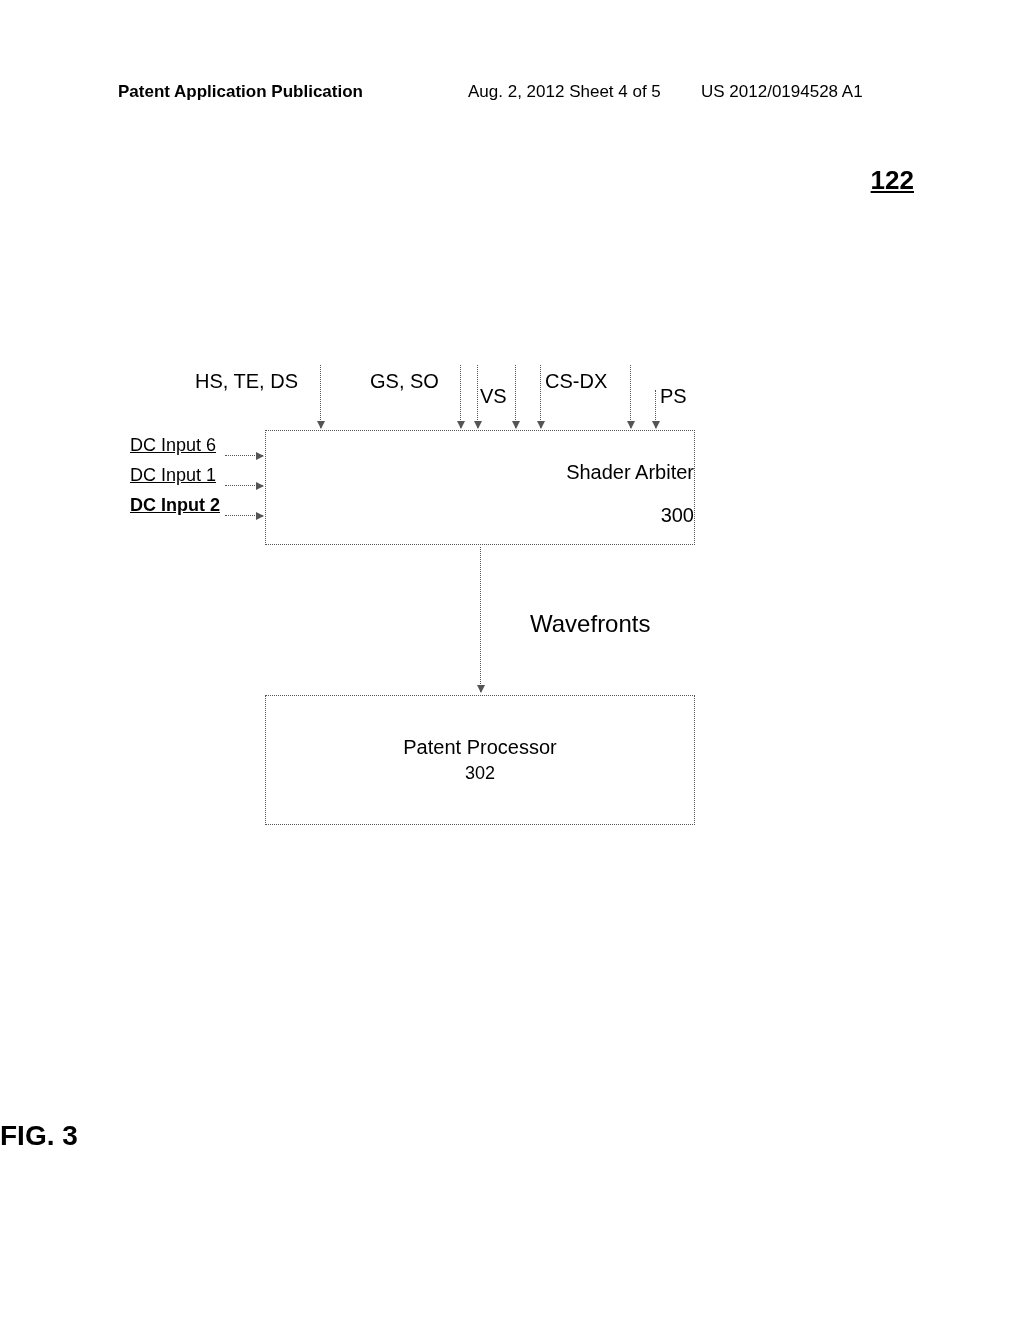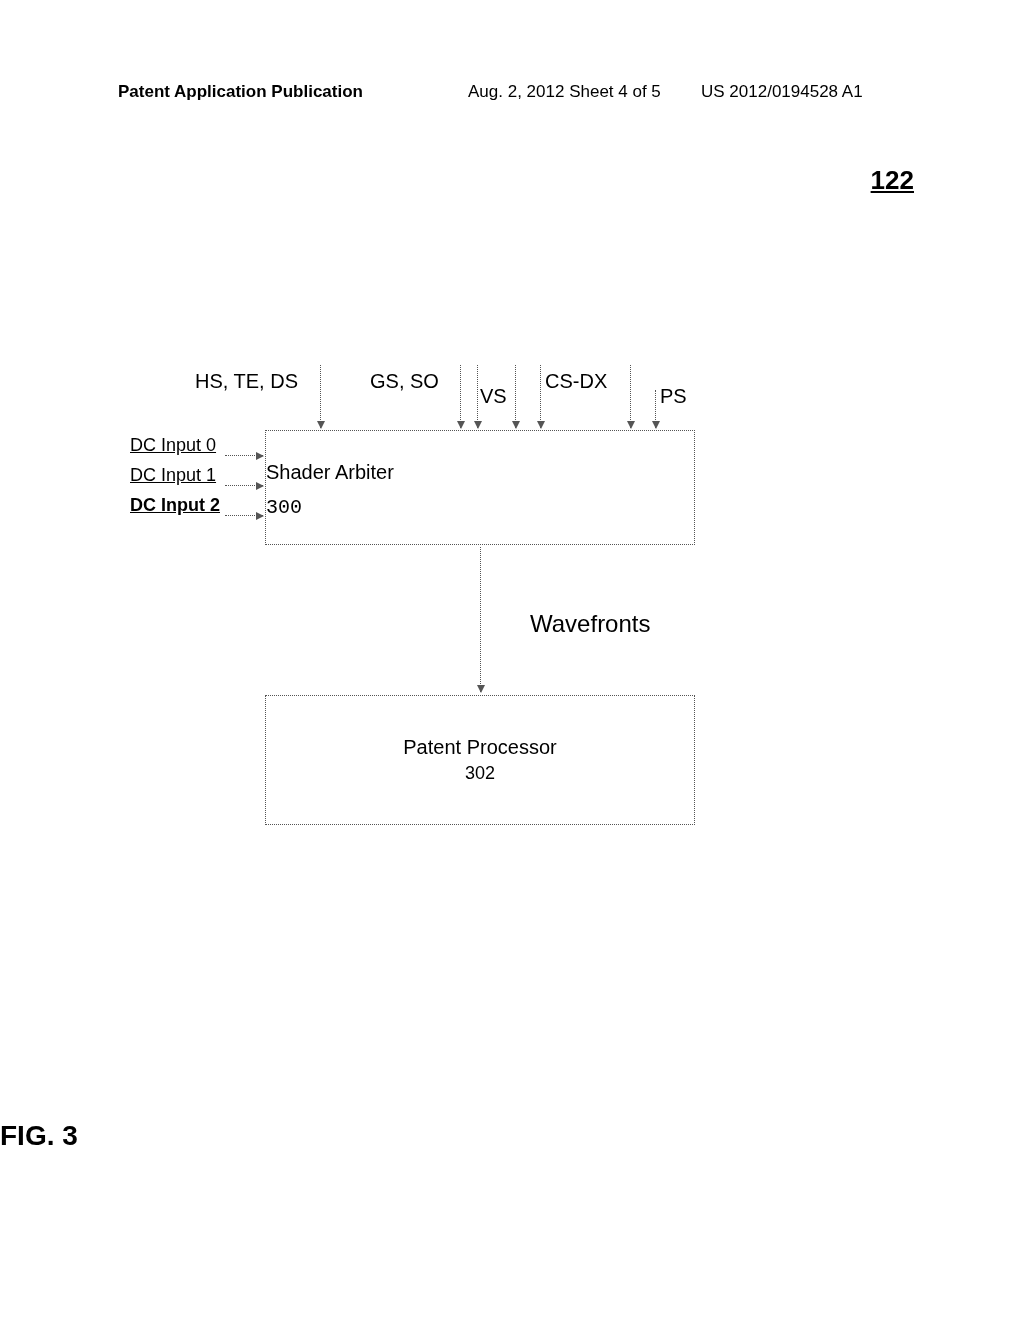--- a/index.html
+++ b/index.html
@@ -46,30 +46,29 @@
     left: 0;
     width: 100%;
   }
   .arbiter-box {
     position: absolute;
     top: 80px;
     left: 265px;
     width: 430px;
     height: 115px;
     border: 1px dotted #555;
-    text-align: left;
+    text-align: right;
     padding-top: 30px;
   }
   .arbiter-box .title {
     font-size: 20px;
   }
   .arbiter-box .num {
     font-size: 20px;
-    margin-top: 12px;
-    font-family: Liberation Mono, monospace;
+    margin-top: 20px;
   }
   .processor-box {
     position: absolute;
     top: 345px;
     left: 265px;
     width: 430px;
     height: 130px;
     border: 1px dotted #555;
     text-align: center;
     padding-top: 40px;
@@ -158,21 +157,21 @@
   <div class="input-label" style="top:35px; left:660px;">PS</div>
 
   <div class="arrow-down" style="top:15px; left:320px; height:63px;"></div>
   <div class="arrow-down" style="top:15px; left:460px; height:63px;"></div>
   <div class="arrow-down" style="top:15px; left:477px; height:63px;"></div>
   <div class="arrow-down" style="top:15px; left:515px; height:63px;"></div>
   <div class="arrow-down" style="top:15px; left:540px; height:63px;"></div>
   <div class="arrow-down" style="top:15px; left:630px; height:63px;"></div>
   <div class="arrow-down" style="top:40px; left:655px; height:38px;"></div>
 
-  <div class="dc-input" style="top:85px; left:130px;">DC Input 0</div>
+  <div class="dc-input" style="top:85px; left:130px;">DC Input 6</div>
   <div class="dc-input" style="top:115px; left:130px;">DC Input 1</div>
   <div class="dc-input" style="top:145px; left:130px;font-weight:bold;">DC Input 2</div>
 
   <div class="arrow-right" style="top:105px; left:225px; width:38px;"></div>
   <div class="arrow-right" style="top:135px; left:225px; width:38px;"></div>
   <div class="arrow-right" style="top:165px; left:225px; width:38px;"></div>
 
   <div class="arbiter-box">
     <div class="title">Shader Arbiter</div>
     <div class="num">300</div>

